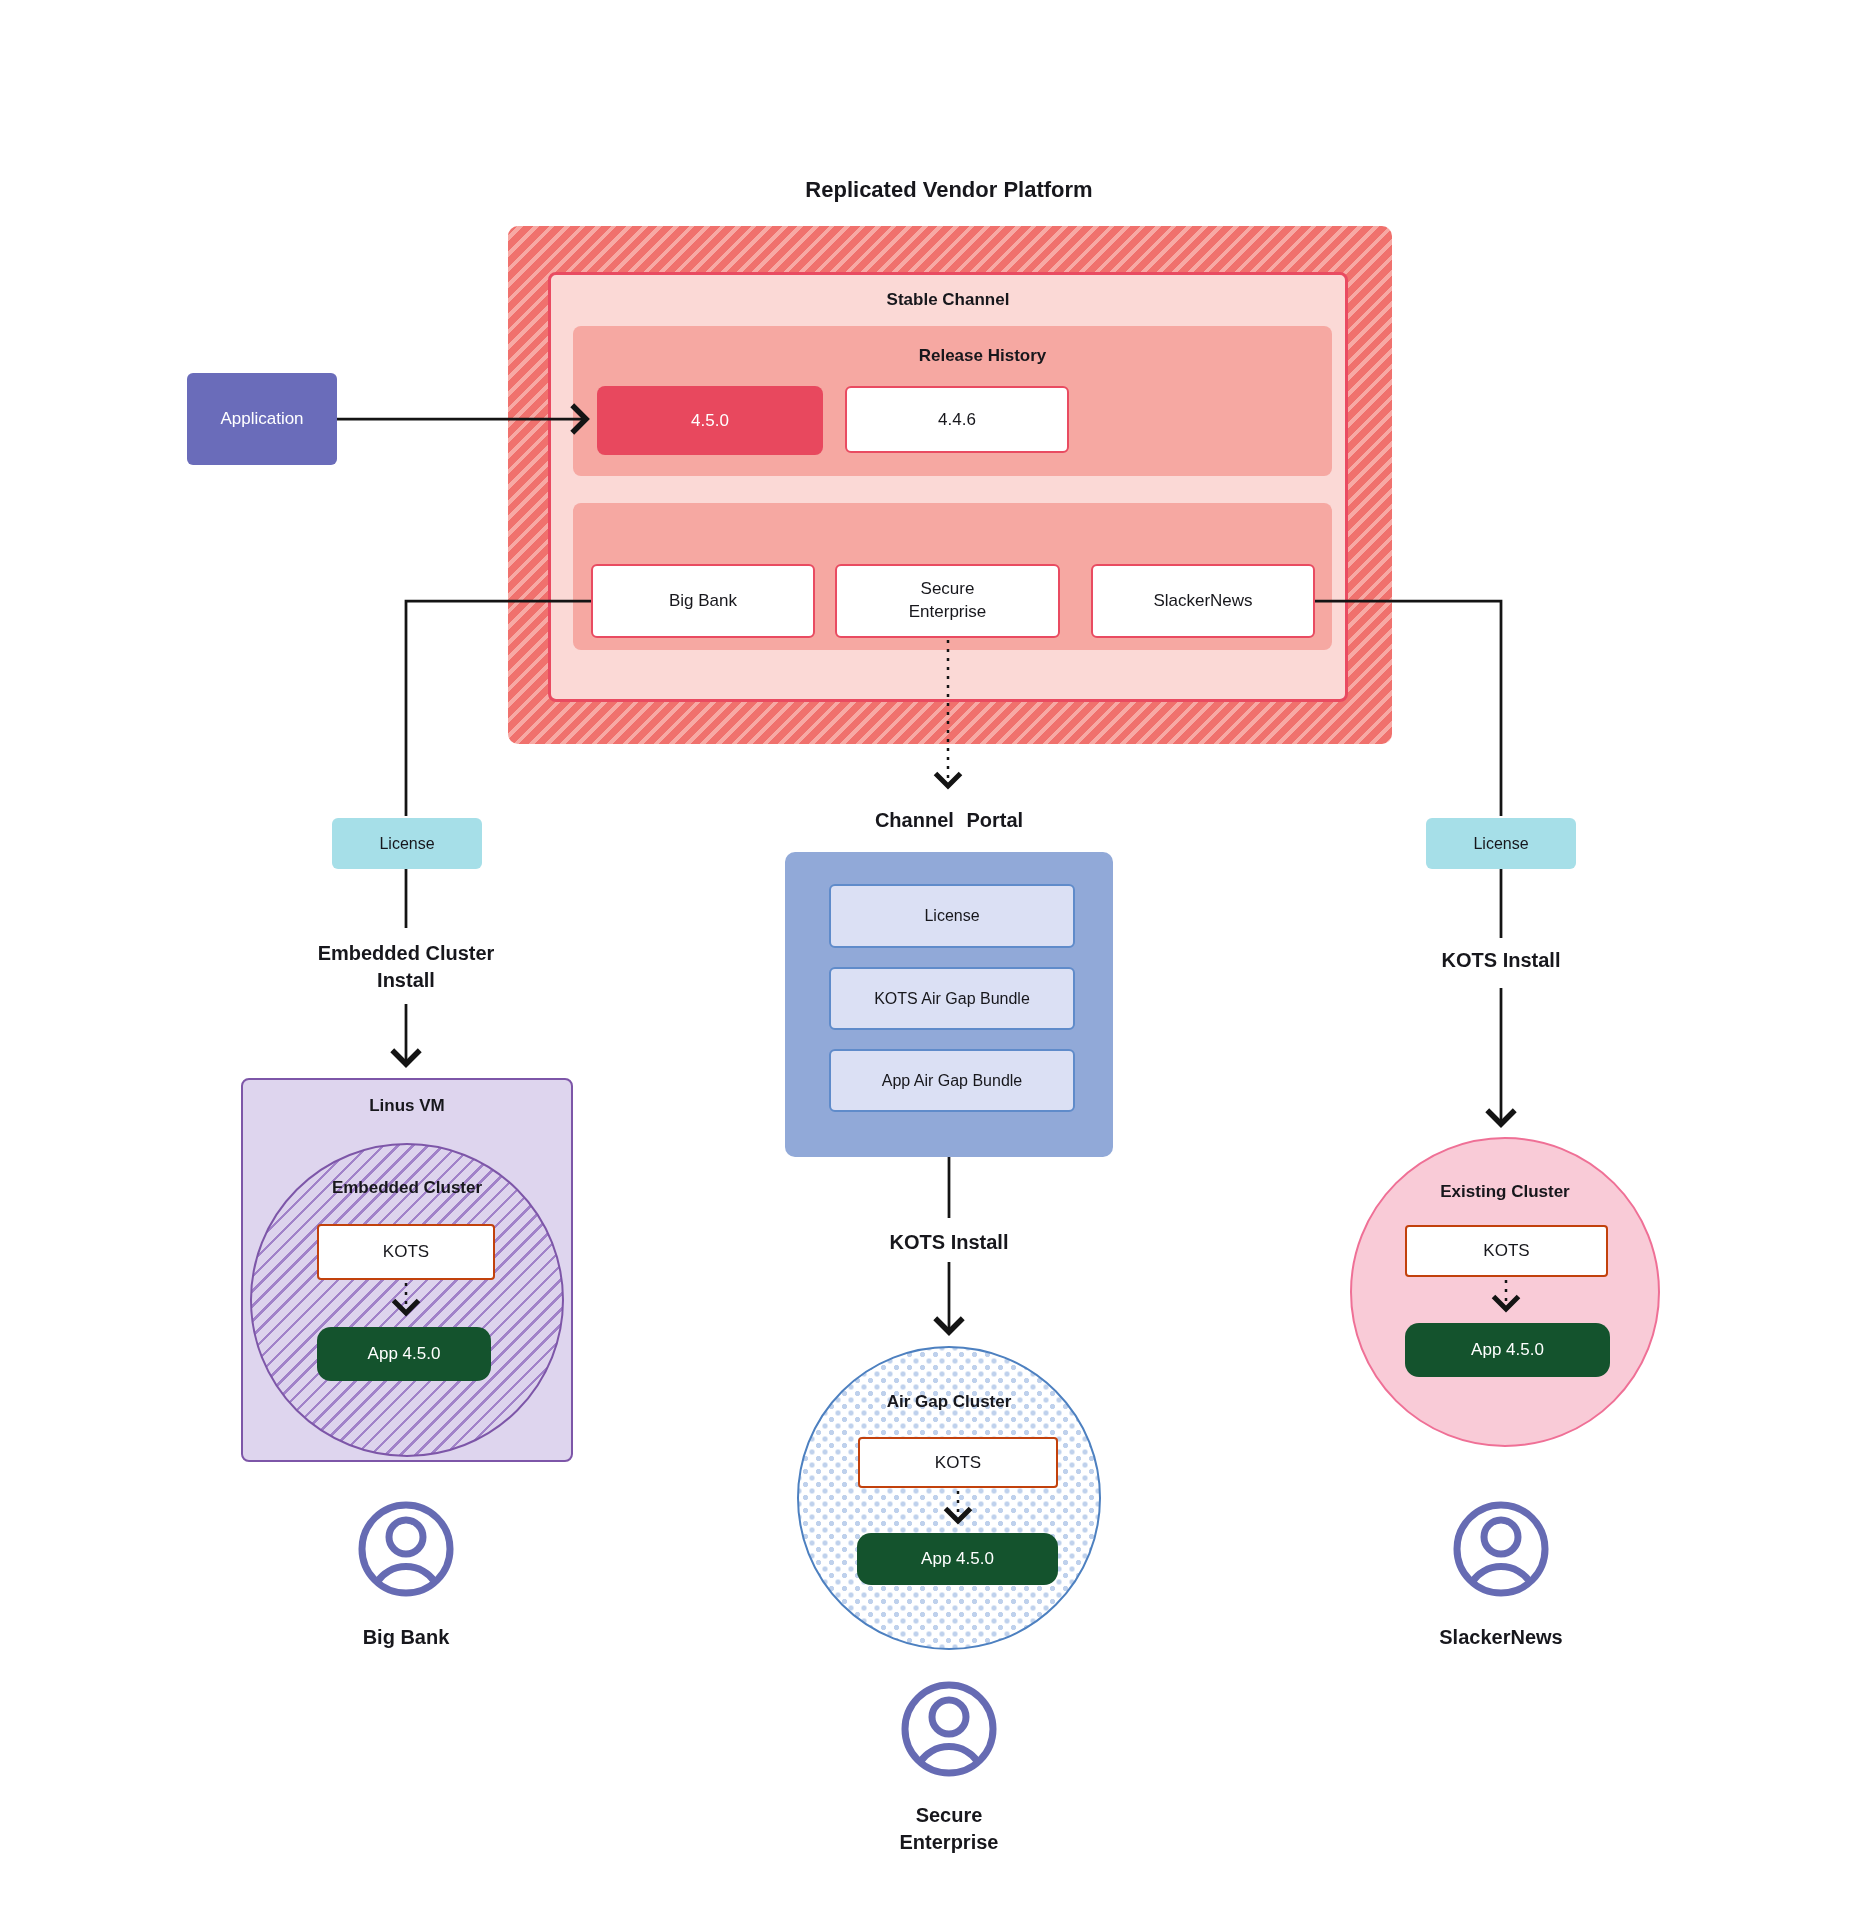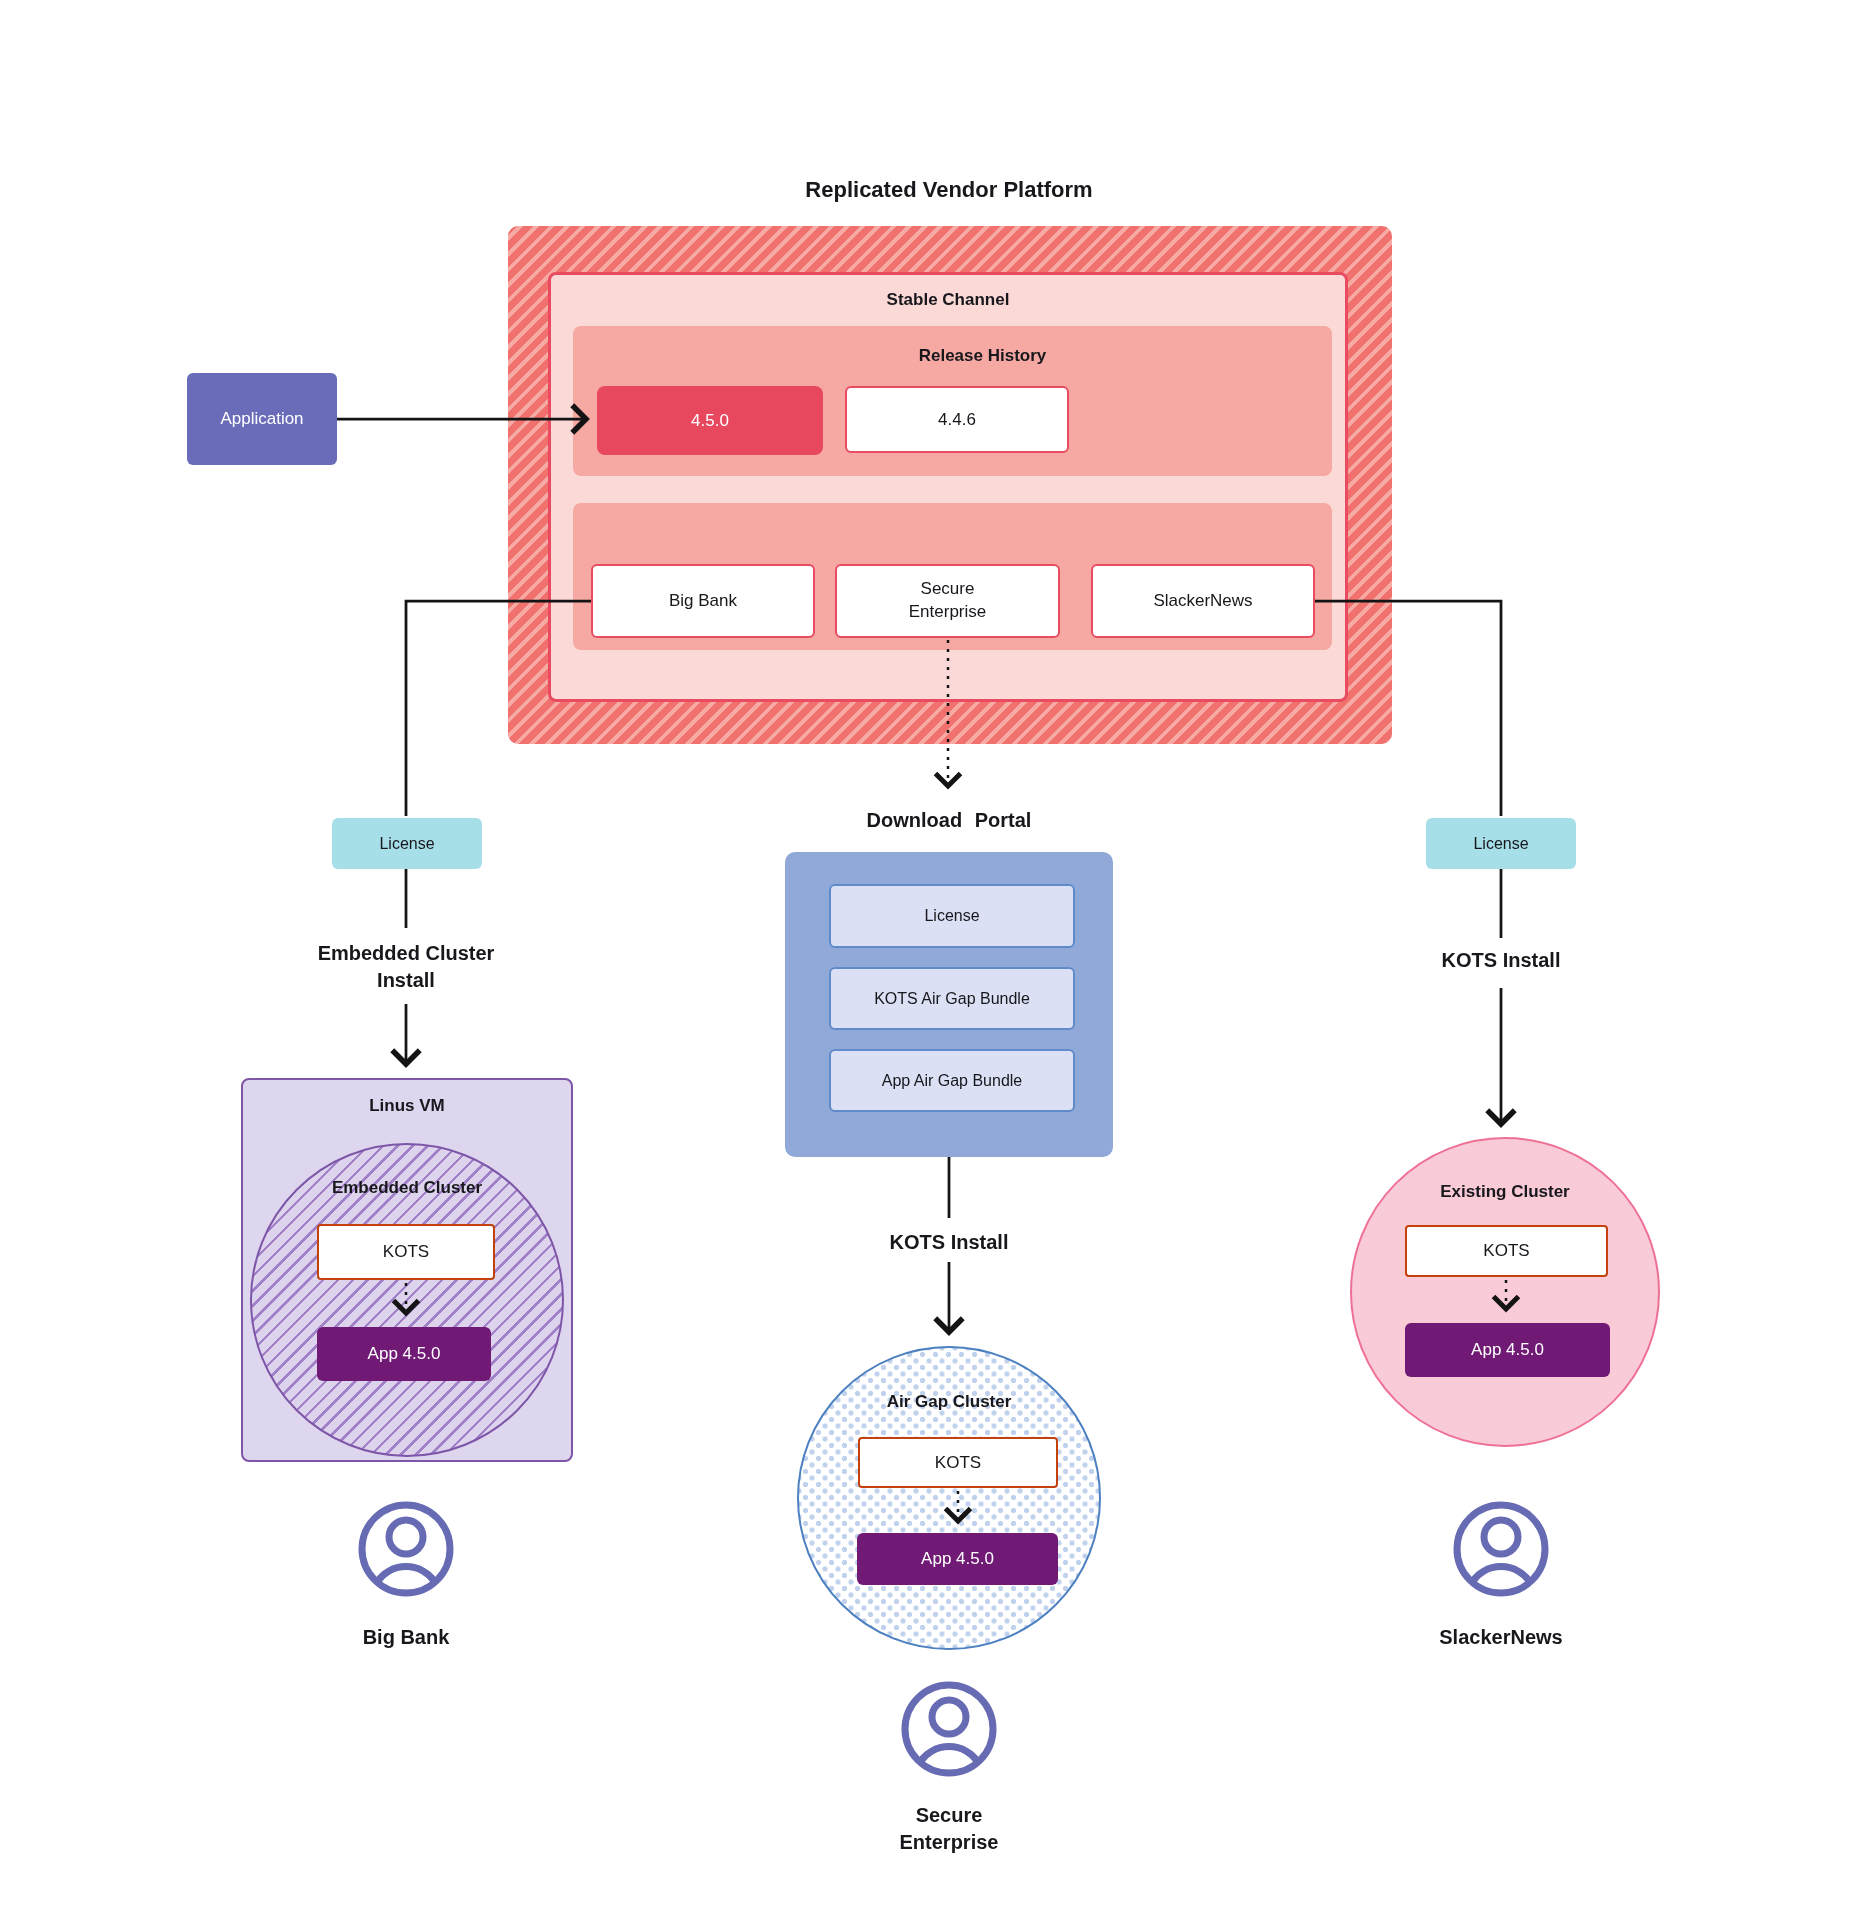--- a/index.html
+++ b/index.html
@@ -20,21 +20,21 @@
   .chip-red{background:#e8485e;color:#ffffff;border-radius:8px;font-size:17px;}
   .chip-white{background:#ffffff;border:2px solid #e94b61;border-radius:6px;font-size:17px;}
 
   .application{background:#6a6cba;color:#ffffff;border-radius:6px;font-size:17px;}
   .license{background:#a6dfe8;border-radius:6px;font-size:16px;}
 
   .vmbox{background:#ded5ee;border:2px solid #7d56a8;border-radius:8px;}
   .hatch-circle{border-radius:50%;border:2.5px solid #7d56a8;
     background:repeating-linear-gradient(135deg,#ddd3ed 0 8px,#a182c9 8px 10.5px);}
   .kots{background:#ffffff;border:2px solid #c2410c;border-radius:4px;font-size:17px;}
-  .appchip{background:#701a75;color:#ffffff;border-radius:6px;font-size:17px;}
+  .appchip{background:#14532d;color:#ffffff;border-radius:14px;font-size:17px;}
 
   .portal{background:#91a9d8;border-radius:10px;}
   .portal-item{background:#dbe0f4;border:2px solid #5f8bca;border-radius:6px;font-size:16px;}
   .portal-title{word-spacing:7px;}
 
   .dot-circle{border-radius:50%;border:2px solid #4d80c0;background-color:#ffffff;
     background-image:radial-gradient(circle,#bfd1ec 2.4px,transparent 2.9px),
                      radial-gradient(circle,#bfd1ec 2.4px,transparent 2.9px);
     background-size:13px 13px;background-position:0 0,6.5px 6.5px;}
   .pink-circle{border-radius:50%;border:2.5px solid #ef7096;background:#f9cbd7;}
@@ -78,21 +78,21 @@
   <div class="abs center kots node" style="left:317px;top:1224px;width:178px;height:56px;">KOTS</div>
   <div class="abs center appchip node" style="left:317px;top:1327px;width:174px;height:54px;">App 4.5.0</div>
 
   <svg class="abs" style="left:356px;top:1499px;z-index:3;" width="100" height="100" viewBox="0 0 100 100">
     <circle cx="50" cy="50" r="44" fill="none" stroke="#666bb3" stroke-width="7"></circle>
     <circle cx="50" cy="38" r="17" fill="none" stroke="#666bb3" stroke-width="7"></circle>
     <path d="M21,83 A35,35 0 0 1 79,83" fill="none" stroke="#666bb3" stroke-width="7"></path>
   </svg>
   <div class="abs center flow-label node" style="left:306px;top:1623px;width:200px;height:28px;">Big Bank</div>
 
-  <div class="abs center flow-label portal-title node" style="left:799px;top:806px;width:300px;height:28px;">Download Portal</div>
+  <div class="abs center flow-label portal-title node" style="left:799px;top:806px;width:300px;height:28px;">Channel Portal</div>
   <div class="abs portal node" style="left:785px;top:852px;width:328px;height:305px;"></div>
   <div class="abs center portal-item node" style="left:829px;top:884px;width:246px;height:64px;">License</div>
   <div class="abs center portal-item node" style="left:829px;top:1049px;width:246px;height:63px;">App Air Gap Bundle</div>
   <div class="abs center portal-item node" style="left:829px;top:967px;width:246px;height:63px;">KOTS Air Gap Bundle</div>
 
   <div class="abs center flow-label node" style="left:849px;top:1228px;width:200px;height:28px;">KOTS Install</div>
 
   <div class="abs dot-circle node" style="left:797px;top:1346px;width:304px;height:304px;"></div>
   <div class="abs center sec-label node" style="left:797px;top:1390px;width:304px;height:24px;">Air Gap Cluster</div>
   <div class="abs center kots node" style="left:858px;top:1437px;width:200px;height:51px;">KOTS</div>

